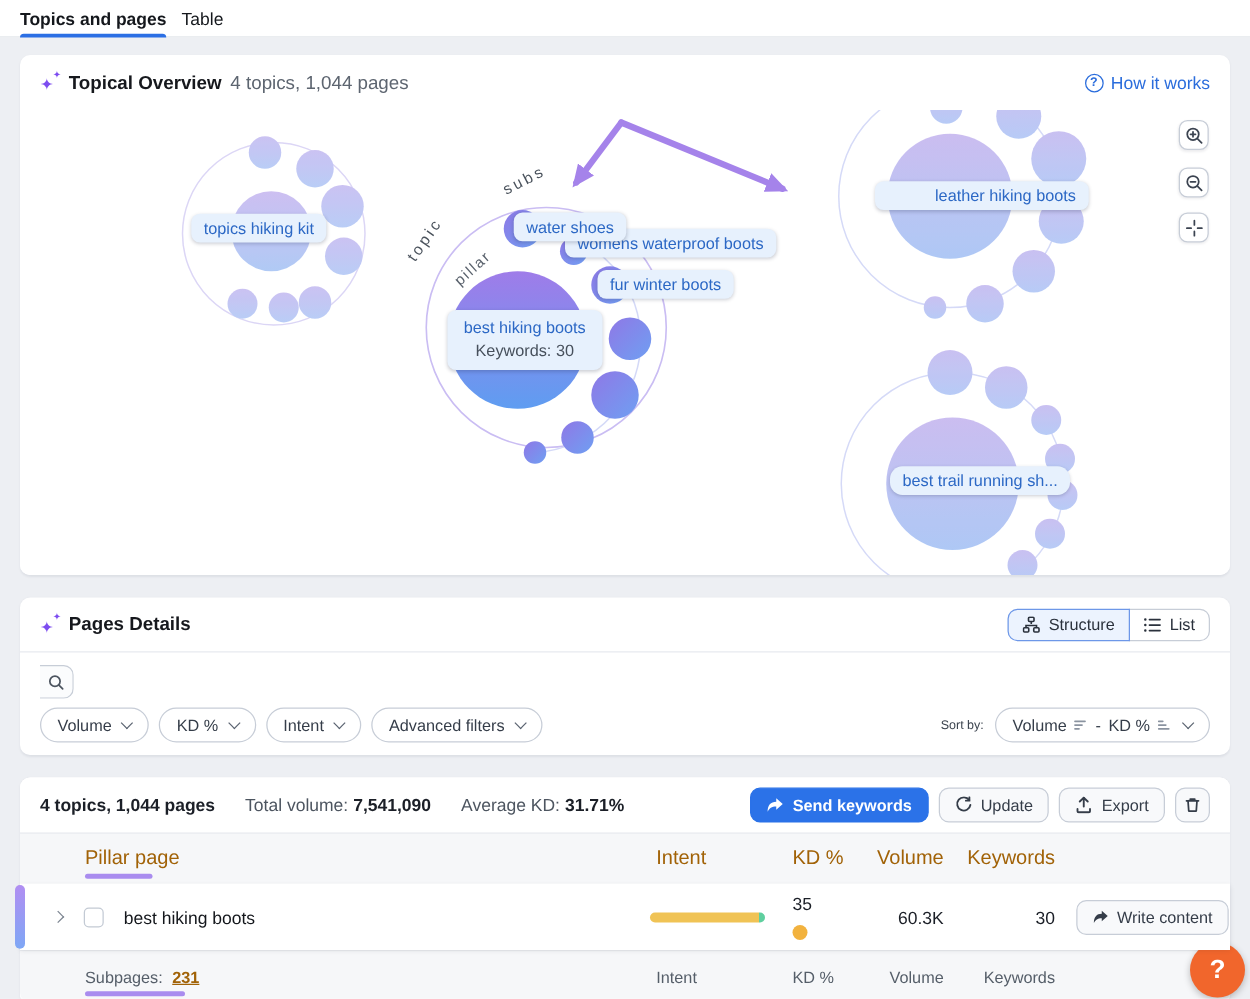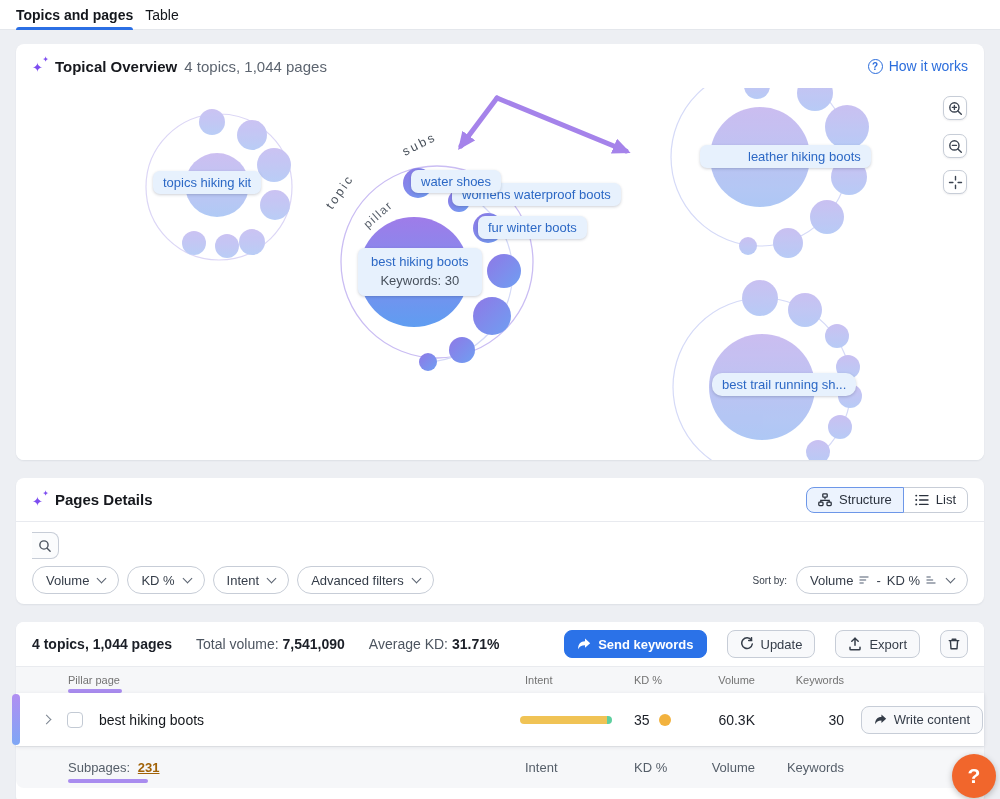--- a/index.html
+++ b/index.html
@@ -78,46 +78,46 @@
   .sort-drop { gap:6px; }
   .sort-drop .chev { margin-left:4px; }
 
   
   .table-card { margin-top:18px; height:182px; overflow:visible; border-radius:8px; }
   .stats { height:44px; display:flex; align-items:center; padding:0 16px; gap:24px;
     background:#fff; border-radius:8px 8px 0 0; }
   .stats .strong { font-weight:bold; font-size:14px; }
   .stat-pair { font-size:14px; color:#4d5560; }
   .stat-pair b { color:#1b1f27; margin-left:4px; }
-  .stats-actions { margin-left:auto; display:flex; align-items:center; gap:20px; }
+  .stats-actions { margin-left:auto; display:flex; align-items:center; gap:8px; }
   .btn-primary { background:#2b72e8; border:1px solid #2b72e8; color:#fff; font-weight:bold; }
   .icon-btn { width:28px; height:28px; padding:0; justify-content:center; }
 
   .grid-row { display:grid; grid-template-columns:493px 110px 72px 64px 89px 140px;
     align-items:center; }
-  .thead { height:27px; background:#f6f7f9; border-top:1px solid #e9ebef;
-    font-size:11px; color:#737373; }
+  .thead { height:41px; background:#f6f7f9; border-top:1px solid #e9ebef;
+    font-size:16px; color:#a16207; }
   .th-name { padding-left:52px; position:relative; width:fit-content; }
   .u-purple { position:absolute; left:52px; bottom:-7px; height:4px; width:54px;
     background:#a98cef; border-radius:2px; }
   .col-pl { padding-left:16px; }
   .col-pl2 { padding-left:15px; }
   .col-r { text-align:right; }
 
   .data-row { position:relative; height:53px; background:#fff; z-index:2;
     box-shadow:0 1px 4px rgba(20,30,50,.10); font-size:14px; }
   .row-marker { position:absolute; left:-4px; top:1px; bottom:1px; width:8px;
     border-radius:6px; background:linear-gradient(#b18ef2, #7ea7f5); }
   .name-cell { display:flex; align-items:center; }
   .checkbox { width:16px; height:16px; border:1.5px solid #c3cad4; border-radius:4px;
     background:#fff; margin-left:17px; cursor:pointer; }
   .row-name { margin-left:16px; color:#14171c; }
   .intent-bar { width:92px; height:8px; border-radius:4px; margin-left:11px;
     background:linear-gradient(to right, #f0c355 0 87px, #5fcf9f 87px); }
-  .kd-cell { display:flex; align-items:center; gap:9px; }
+  .kd-cell { display:flex; align-items:flex-start; gap:9px;flex-direction:column; }
   .kd-dot { width:12px; height:12px; border-radius:50%; background:#f2b23e; }
   .action-cell { display:flex; justify-content:flex-end; padding-right:1px; }
 
   .subrow { height:42px; background:#f6f7f9; border-top:1px solid #e9ebef;
     font-size:13px; color:#555e69; border-radius:0 0 8px 8px; }
   .sub-name { padding-left:52px; position:relative; width:fit-content; }
   .sub-name b { color:#a16207;text-decoration:underline; }
   .u-purple2 { position:absolute; left:52px; bottom:-8px; height:4px; width:80px;
     background:#a98cef; border-radius:2px; }
 

